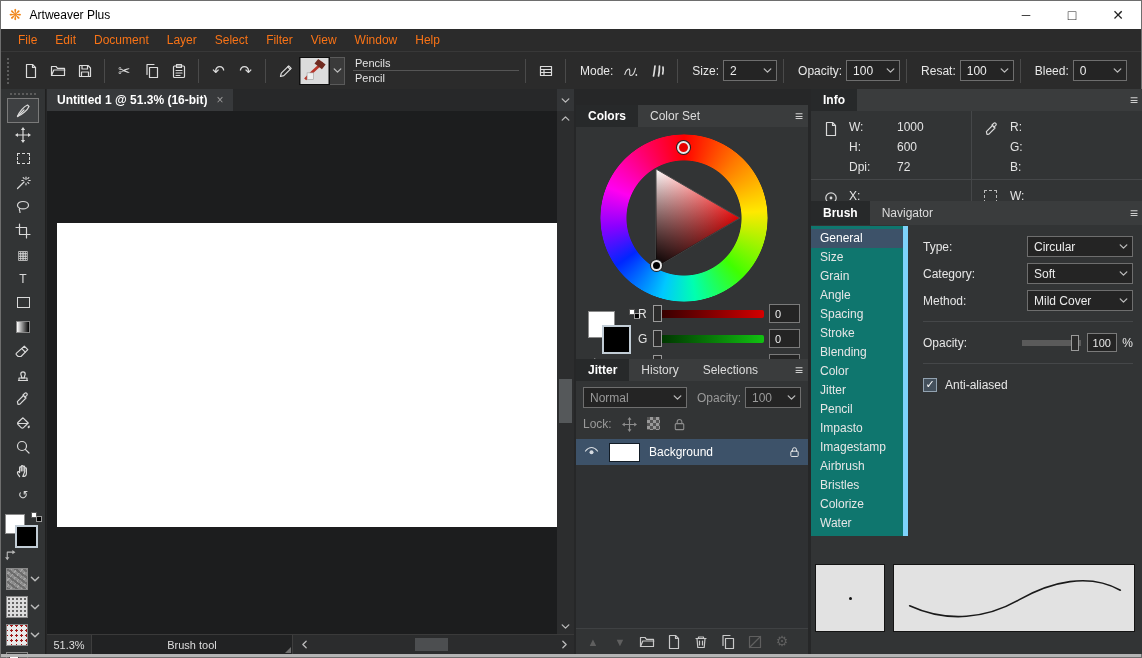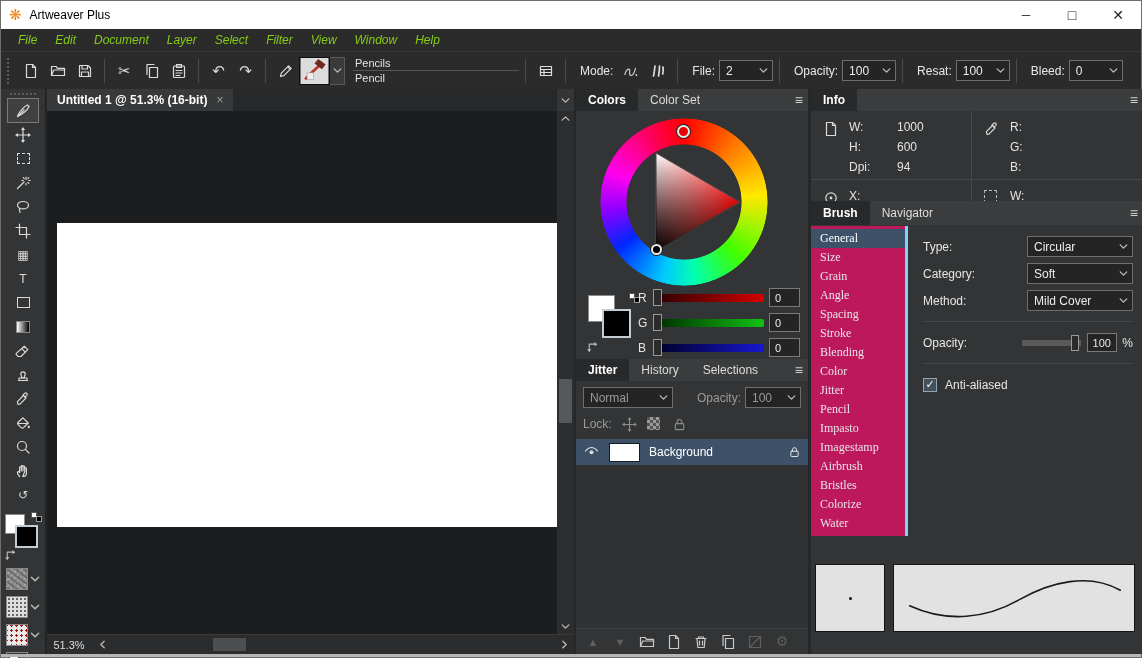--- a/index.html
+++ b/index.html
@@ -8,21 +8,21 @@
   .window { position:absolute; inset:0; border:1px solid #6e6e6e; background:#262728; }
 
   
   .titlebar { height:28px; background:#ffffff; display:flex; align-items:center; padding-left:8px; }
   .app-icon { color:#f08519; font-size:15px; margin-right:8px; }
   .title { color:#000; font-size:12px; }
   .wincontrols { margin-left:auto; display:flex; height:100%; }
   .winbtn { width:46px; height:100%; display:flex; align-items:center; justify-content:center; color:#222; font-size:12px; }
   
   .menubar { height:22px; background:#2b2b2b; display:flex; align-items:center; padding-left:8px; }
-  .menu-item { padding:3px 9px; color:#84cc16;font-style:italic; }
+  .menu-item { padding:3px 9px; color:#f97316; }
   
   .toolbar { height:38px; background:#2b2b2b; border-top:1px solid #383838; display:flex; align-items:center; padding:0 4px; }
   .grip-v { width:4px; height:26px; border-left:2px dotted #5c5c5c; margin:0 6px 0 2px; }
   .tb-btn { width:27px; height:26px; display:flex; align-items:center; justify-content:center; color:#dcdcdc; }
   .tb-btn svg, .tool svg, .ic svg { width:16px; height:16px; display:block; }
   .sep { width:1px; height:24px; background:#4a4a4a; margin:0 6px; }
   .glyph { font-size:15px; line-height:1; }
   .bthumb { width:31px; height:28px; border:1px solid #0f0f0f; }
   .bthumb svg { width:100%; height:100%; display:block; }
   .bthumb-chev { width:15px; height:28px; background:#3a3a3a; border:1px solid #5a5a5a; border-left:none; display:flex; align-items:center; justify-content:center; color:#ccc; }
@@ -89,21 +89,21 @@
   .midcol { position:absolute; left:529px; width:232px; top:0; bottom:0; }
   .rightcol { position:absolute; left:764px; width:332px; top:0; bottom:0; }
   .midcol { left:575px; } .rightcol { left:810px; width:332px; }
   .panel { position:absolute; left:0; right:0; background:#323435; }
   .phdr { height:22px; background:#3a3c3d; display:flex; align-items:stretch; position:relative; }
   .ptab { padding:0 12px; display:flex; align-items:center; color:#dcdcdc; }
   .ptab.selected { background:#27292a; color:#fff; font-weight:bold; }
   .menu-ic { position:absolute; right:5px; top:0; bottom:0; display:flex; align-items:center; color:#cfcfcf; font-size:14px; }
 
   
-  .colors-panel { top:0; height:270px; }
+  .colors-panel { top:16px; height:270px; }
   .wheel { position:absolute; left:24px; top:29px; width:168px; height:168px; }
   .ring { position:absolute; inset:0; border-radius:50%;
     background:conic-gradient(from 0deg,#ff0000,#ff7a00 42deg,#ffe900 85deg,#40ff00 135deg,#00ffb0 172deg,#00c8ff 196deg,#0026ff 235deg,#8a00ff 263deg,#ff00f0 292deg,#ff0066 330deg,#ff0000 360deg);
     -webkit-mask:radial-gradient(circle closest-side,transparent 68%,#000 69% 99%,transparent 100%);
     mask:radial-gradient(circle closest-side,transparent 68%,#000 69% 99%,transparent 100%); }
   .triangle { position:absolute; inset:0; }
   .marker { position:absolute; border-radius:50%; border:2px solid #e8e8e8; box-shadow:0 0 0 1px #222; }
   .marker.hue { left:77px; top:7px; width:13px; height:13px; background:#e80000; }
   .marker.sv { left:51px; top:126px; width:11px; height:11px; background:#000; }
   .fgbg2 { position:absolute; left:10px; top:198px; width:56px; height:66px; }
@@ -120,21 +120,21 @@
   .sl-track[data-track="r"] { background:linear-gradient(to right,#340000,#d40000); }
   .sl-track[data-track="g"] { background:linear-gradient(to right,#003400,#11c211); }
   .sl-track[data-track="b"] { background:linear-gradient(to right,#000030,#1717cf); }
   .sl-handle { position:absolute; left:0; top:0; width:9px; height:17px; background:#2b2b2b; border:1px solid #9a9a9a; }
   .sl-box { width:31px; height:19px; background:#242424; border:1px solid #7a7a7a; color:#ececec; display:flex; align-items:center; padding-left:5px; font-size:11px; }
 
   
   .layers-panel { top:270px; bottom:0; }
   .lrow1 { position:absolute; left:7px; right:7px; top:28px; height:21px; display:flex; align-items:center; }
   .combo.dim { color:#9a9a9a; }
-  .lp-blend { width:90px; }
+  .lp-blend { width:104px; }
   .lp-opacity-label { color:#9a9a9a; margin-left:auto; margin-right:4px; }
   .lp-opacity { width:56px; }
   .lrow2 { position:absolute; left:7px; top:56px; height:18px; display:flex; align-items:center; gap:10px; color:#9a9a9a; }
   .lockic { color:#8d8d8d; width:15px; height:15px; }
   .lockic svg { width:15px; height:15px; }
   .checker { width:13px; height:13px; display:block; background:conic-gradient(#9a9a9a 25%,#555 0 50%,#9a9a9a 0 75%,#555 0); background-size:6px 6px; }
   .layer-list { position:absolute; left:0; right:0; top:80px; bottom:26px; background:#2f3133; }
   .layer-row { height:26px; background:#3d5269; display:flex; align-items:center; padding:0 7px; color:#fff; }
   .layer-row .eye { color:#d5dae0; width:17px; height:16px; }
   .layer-row .eye svg { width:17px; height:16px; }
@@ -157,21 +157,21 @@
   .cell.c2 { left:160px; top:0; right:0; height:68px; border-left:1px solid #454749; }
   .cell.c3 { left:0; top:68px; width:160px; bottom:0; border-top:1px solid #454749; }
   .cell.c4 { left:160px; top:68px; right:0; bottom:0; border-left:1px solid #454749; border-top:1px solid #454749; }
   .kv { line-height:16px; display:grid; grid-template-columns:34px auto; column-gap:14px; }
   .dashbox { width:13px; height:13px; border:1px dashed #bbb; display:block; }
 
   
   .brush-panel { top:112px; bottom:0; }
   .brush-panel .phdr { height:24px; }
   .bp-body { position:absolute; left:0; right:0; top:24px; bottom:0; }
-  .bp-list { position:absolute; left:0; top:1px; width:97px; background:#be185d; border-right:3px solid #7dd3fc; padding:3px 0;font-family:Liberation Serif, serif; }
+  .bp-list { position:absolute; left:0; top:1px; width:97px; background:#0f766e; border-right:5px solid #7dd3fc; padding:3px 0; }
   .bp-item { height:19px; line-height:19px; padding-left:9px; color:#e6e6e6; }
   .bp-item.selected { background:#3d5269; color:#fff; }
   .bp-settings { position:absolute; left:98px; right:0; top:0; bottom:0; padding:8px 10px 0 14px; color:#e6e6e6; }
   .set-row { display:flex; align-items:center; height:27px; }
   .set-label { width:104px; }
   .set-combo { width:106px; margin-left:auto; }
   .hr { border-top:1px solid #454749; margin:7px 0; }
   .op-track { width:62px; height:6px; background:#5a5a5a; position:relative; margin-left:auto; margin-right:6px; }
   .op-handle { position:absolute; right:2px; top:-5px; width:8px; height:16px; background:#2b2b2b; border:1px solid #9a9a9a; }
   .op-box { width:32px; height:19px; background:#242424; border:1px solid #7a7a7a; display:flex; align-items:center; padding-left:5px; font-size:11px; }
@@ -325,21 +325,21 @@
     <div class="tb-btn">
         <span class="ic">
           <svg viewBox="0 0 16 14" fill="none" stroke="currentColor" stroke-width="1.2" stroke-linecap="round" stroke-linejoin="round">
             <path d="M5 2C4.5 5 4.5 8 3.5 12" stroke-width="1.7"></path>
             <path d="M9.5 2c0 3 0 6-1 10" stroke-width="1.7"></path>
             <path d="M13 3c.3 2 .2 5-.3 7" stroke-width="1.7"></path>
           </svg>
         </span>
       </div>
     <div class="sep"></div>
-    <span class="tb-label">File:</span>
+    <span class="tb-label">Size:</span>
     <div class="combo tb-combo">
         <span class="val">2</span>
         <span class="chev">
           <svg viewBox="0 0 10 10" fill="none" stroke="currentColor" stroke-width="1.2" stroke-linecap="round" stroke-linejoin="round">
             <path d="M2 3.5l3 3 3-3"></path>
           </svg>
         </span>
       </div>
     <div class="sep"></div>
     <span class="tb-label">Opacity:</span>
@@ -579,20 +579,24 @@
         <div class="vs-btn down">
             <span class="chev">
               <svg viewBox="0 0 10 10" fill="none" stroke="currentColor" stroke-width="1.2" stroke-linecap="round" stroke-linejoin="round">
                 <path d="M2 3.5l3 3 3-3"></path>
               </svg>
             </span>
           </div>
       </div>
       <div class="statusbar">
         <span class="zoomval">51.3%</span>
+        <div class="toolname-box">
+          <span>Brush tool</span>
+          <span class="gripcorner"></span>
+        </div>
         <div class="hscroll">
           <div class="hs-btn left">
               <span class="chev">
                 <svg viewBox="0 0 10 10" fill="none" stroke="currentColor" stroke-width="1.2" stroke-linecap="round" stroke-linejoin="round">
                   <path d="M6.5 2l-3 3 3 3"></path>
                 </svg>
               </span>
             </div>
           <div class="hs-thumb"></div>
           <div class="hs-btn right">
@@ -832,21 +836,21 @@
                   <path d="M3.5 1.5h6l3 3v10h-9z"></path>
                   <path d="M9.5 1.5v3h3"></path>
                 </svg>
               </span>
             <div class="kv">
               <span>W:</span>
                 <span>1000</span>
               <span>H:</span>
                 <span>600</span>
               <span>Dpi:</span>
-                <span>94</span>
+                <span>72</span>
             </div>
           </div>
           <div class="cell c2">
             <span class="cic ic">
                 <svg viewBox="0 0 16 16" fill="none" stroke="currentColor" stroke-width="1.2" stroke-linecap="round" stroke-linejoin="round">
                   <path d="M3 13.5l-.6-2.9 6.1-6.1 2.5 2.5-6.1 6.1z"></path>
                   <path d="M8 4l1.7-1.7a1.45 1.45 0 012.1 2.1L10 6.1"></path>
                 </svg>
               </span>
             <div class="kv">

